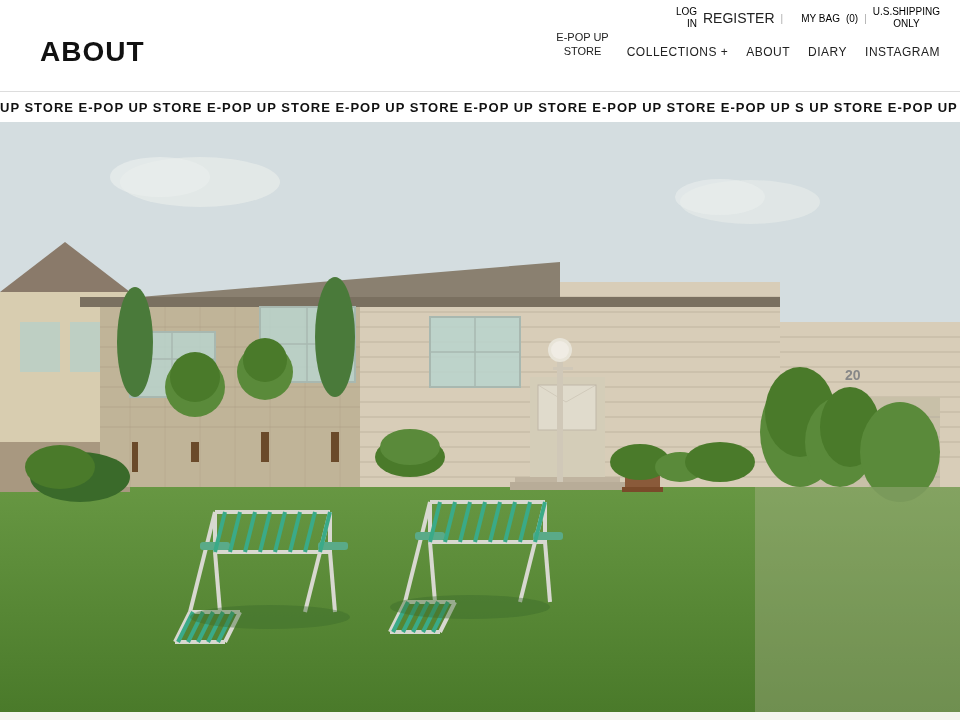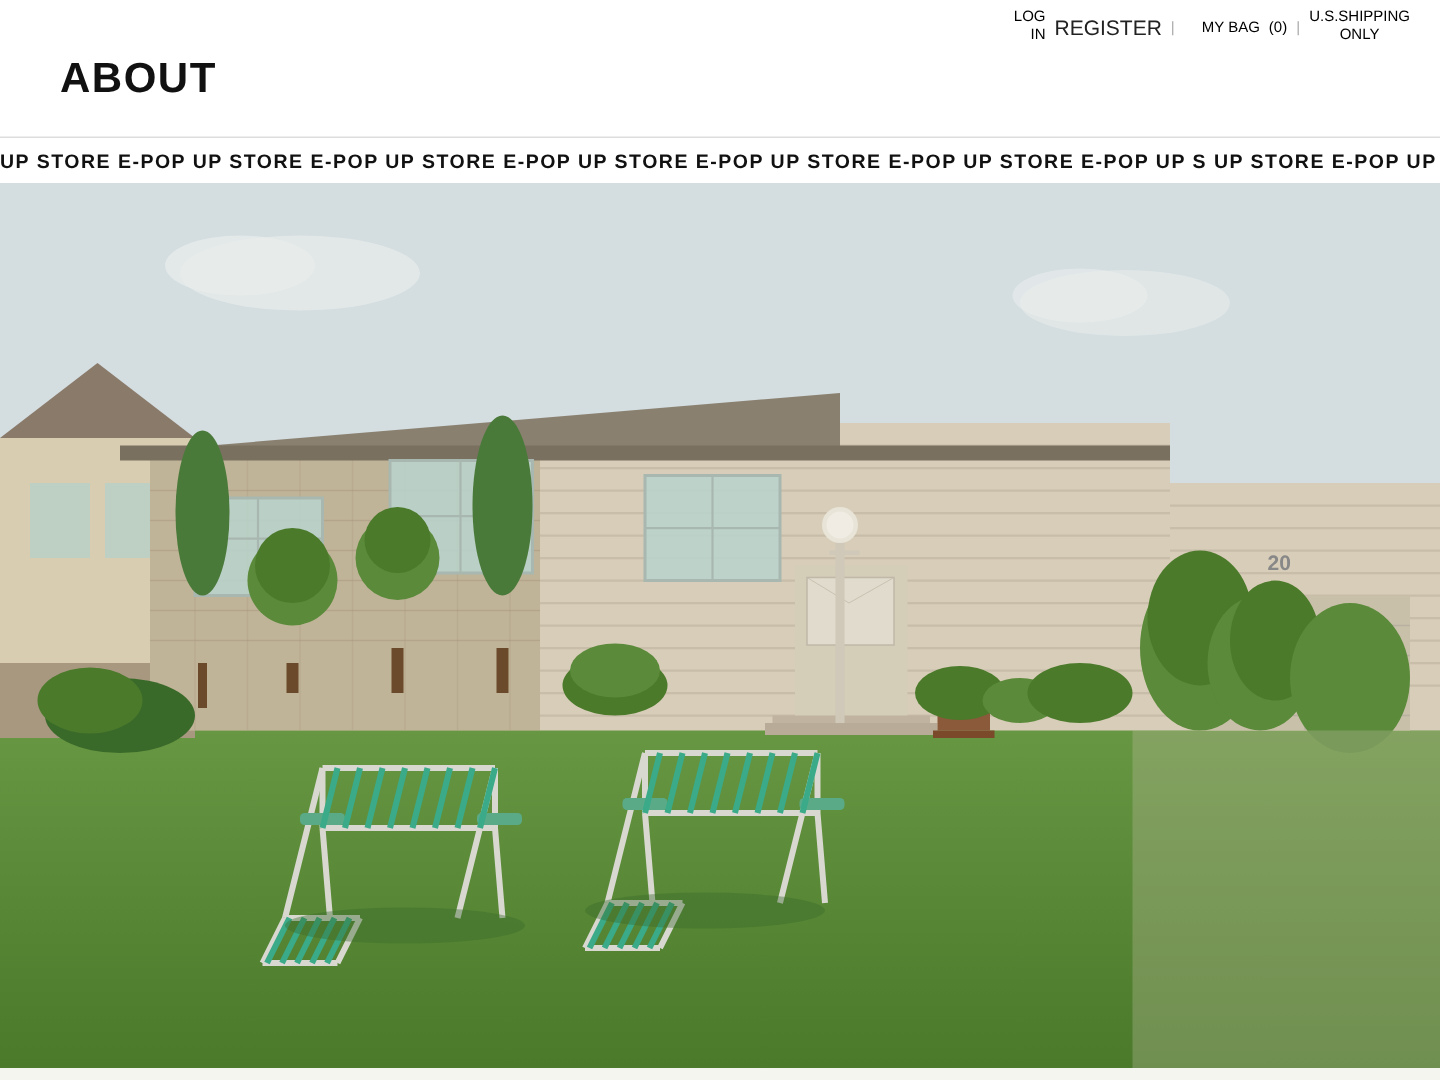--- a/index.html
+++ b/index.html
@@ -120,20 +120,27 @@
     <span style="font-size:10px; text-transform:uppercase;margin-left:12px;">MY BAG</span>
     <span style="font-size:10px;">(0)</span>
     <span style="color:#aaa; font-size:10px;">|</span>
     <span style="font-size:10px; text-align:center; line-height:1.2; text-transform:uppercase;">U.S.SHIPPING<br>ONLY</span>
   </div>
 
   <div style="position:absolute; top:50%; left:20px; transform:translateY(-50%); margin-top:6px;">
     <span class="logo">ABOUT</span>
   </div>
 
+  <div class="nav-area">
+    <a href="#" style="font-size:11px; text-transform:uppercase; text-align:center; line-height:1.3; color:#222; text-decoration:none;">E-POP UP<br>STORE</a>
+    <a href="#" style="font-size:12px; text-transform:uppercase; color:#222; text-decoration:none; letter-spacing:0.5px;">COLLECTIONS +</a>
+    <a href="#" style="font-size:12px; text-transform:uppercase; color:#222; text-decoration:none; letter-spacing:0.5px;">ABOUT</a>
+    <a href="#" style="font-size:12px; text-transform:uppercase; color:#222; text-decoration:none; letter-spacing:0.5px;">DIARY</a>
+    <a href="#" style="font-size:12px; text-transform:uppercase; color:#222; text-decoration:none; letter-spacing:0.5px;">INSTAGRAM</a>
+  </div>
 
   <div style="border-bottom:1px solid #ddd; position:absolute; bottom:0; width:100%;"></div>
 </header>
 
 <div class="ticker-bar">
   <span class="ticker-content">UP STORE   E-POP UP STORE   E-POP UP STORE   E-POP UP STORE   E-POP UP STORE   E-POP UP STORE   E-POP UP S   UP STORE   E-POP UP STORE   E-POP UP STORE   E-POP UP STORE   E-POP UP STORE   E-POP UP STORE   E-POP UP S</span>
 </div>
 
 <div class="hero">
   <svg class="hero-scene" viewBox="0 0 960 590" xmlns="http://www.w3.org/2000/svg">

